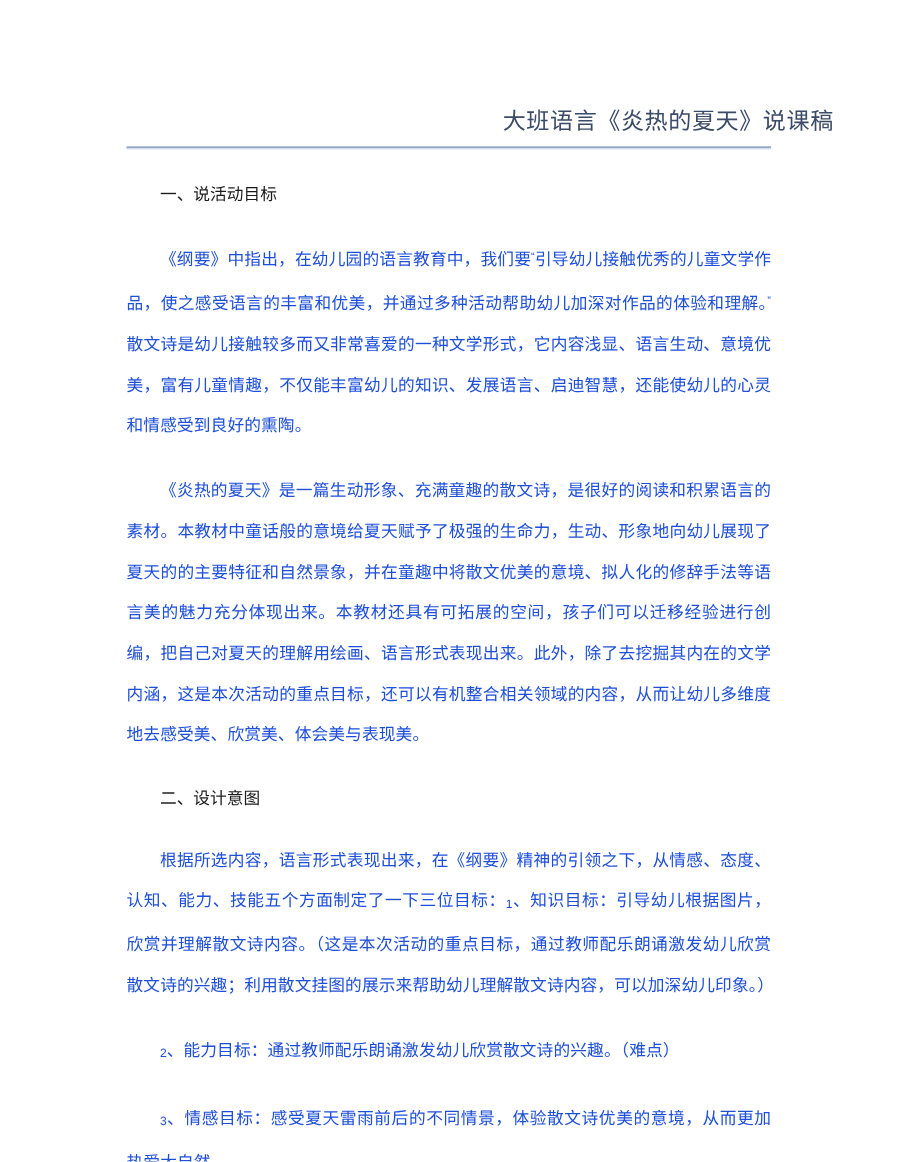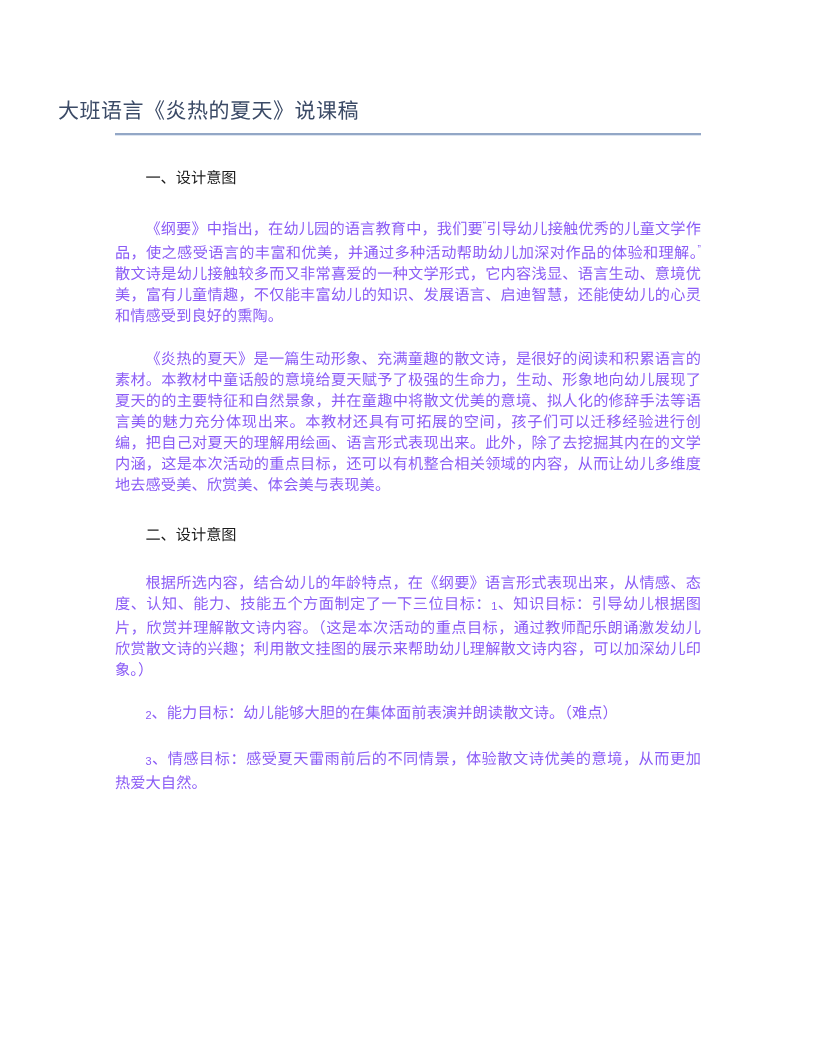--- a/index.html
+++ b/index.html
@@ -26,21 +26,21 @@
     position: absolute;
     left: 58px;
     top: 0;
     width: 700px;
   }
 
   
   .doc-title {
     margin: 0;
     padding-top: 97px;
-    text-align: left;
+    text-align: right;
     font-size: 21px;
     font-weight: normal;
     letter-spacing: 0.5px;
     color: #3b4a66;
     line-height: 1.3;
     font-family: "Liberation Sans", "DejaVu Sans", sans-serif;
   }
   .title-rule {
     margin: 9px 0 0 57px;
     width: 586px;
@@ -52,23 +52,23 @@
 
   
   .body-block {
     padding-left: 57px;
     padding-right: 0;
     width: 586px;
     box-sizing: content-box;
   }
   p.para {
     margin: 0;
-    color: #8b5cf6;
+    color: #1d4ed8;
     font-size: 15.2px;
-    line-height: 21px;
+    line-height: 37px;
     text-align: justify;
     text-justify: inter-ideograph;
     letter-spacing: 0.1px;
     word-break: break-all;
   }
   p.section-head {
     margin: 0;
     color: #1a1a1a;
     font-size: 15.2px;
     line-height: 35px;
@@ -98,41 +98,41 @@
   <div class="content">
 
     <h1 class="doc-title">大班语言《炎热的夏天》说课稿</h1>
 
     <hr class="title-rule">
 
     <div class="body-block">
 
       <div class="spacer-l"></div>
 
-      <p class="section-head">一、设计意图</p>
+      <p class="section-head">一、说活动目标</p>
 
       <div class="spacer-s"></div>
 
       <p class="para indent"><span>《纲要》中指出，在幼儿园的语言教育中，我们要</span><span class="qmark">“</span><span>引导幼儿接触优秀的儿童文学作品，使之感受语言的丰富和优美，并通过多种活动帮助幼儿加深对作品的体验和理解。</span><span class="qmark">”</span><span>散文诗是幼儿接触较多而又非常喜爱的一种文学形式，它内容浅显、语言生动、意境优美，富有儿童情趣，不仅能丰富幼儿的知识、发展语言、启迪智慧，还能使幼儿的心灵和情感受到良好的熏陶。</span></p>
 
       <div class="spacer-m"></div>
 
       <p class="para indent">《炎热的夏天》是一篇生动形象、充满童趣的散文诗，是很好的阅读和积累语言的素材。本教材中童话般的意境给夏天赋予了极强的生命力，生动、形象地向幼儿展现了夏天的的主要特征和自然景象，并在童趣中将散文优美的意境、拟人化的修辞手法等语言美的魅力充分体现出来。本教材还具有可拓展的空间，孩子们可以迁移经验进行创编，把自己对夏天的理解用绘画、语言形式表现出来。此外，除了去挖掘其内在的文学内涵，这是本次活动的重点目标，还可以有机整合相关领域的内容，从而让幼儿多维度地去感受美、欣赏美、体会美与表现美。</p>
 
       <div class="spacer-m"></div>
 
       <p class="section-head">二、设计意图</p>
 
       <div class="spacer-s"></div>
 
-      <p class="para indent"><span>根据所选内容，结合幼儿的年龄特点，在《纲要》语言形式表现出来，从情感、态度、认知、能力、技能五个方面制定了一下三位目标：</span><span class="small-num">1</span><span>、知识目标：引导幼儿根据图片，欣赏并理解散文诗内容。（这是本次活动的重点目标，通过教师配乐朗诵激发幼儿欣赏散文诗的兴趣；利用散文挂图的展示来帮助幼儿理解散文诗内容，可以加深幼儿印象。）</span></p>
+      <p class="para indent"><span>根据所选内容，语言形式表现出来，在《纲要》精神的引领之下，从情感、态度、认知、能力、技能五个方面制定了一下三位目标：</span><span class="small-num">1</span><span>、知识目标：引导幼儿根据图片，欣赏并理解散文诗内容。（这是本次活动的重点目标，通过教师配乐朗诵激发幼儿欣赏散文诗的兴趣；利用散文挂图的展示来帮助幼儿理解散文诗内容，可以加深幼儿印象。）</span></p>
 
       <div class="spacer-m"></div>
 
-      <p class="para indent"><span class="small-num">2</span><span>、能力目标：幼儿能够大胆的在集体面前表演并朗读散文诗。（难点）</span></p>
+      <p class="para indent"><span class="small-num">2</span><span>、能力目标：通过教师配乐朗诵激发幼儿欣赏散文诗的兴趣。（难点）</span></p>
 
       <div class="spacer-m"></div>
 
       <p class="para indent"><span class="small-num">3</span><span>、情感目标：感受夏天雷雨前后的不同情景，体验散文诗优美的意境，从而更加热爱大自然。</span></p>
 
     </div>
   </div>
 </div>
 
 </body></html>

